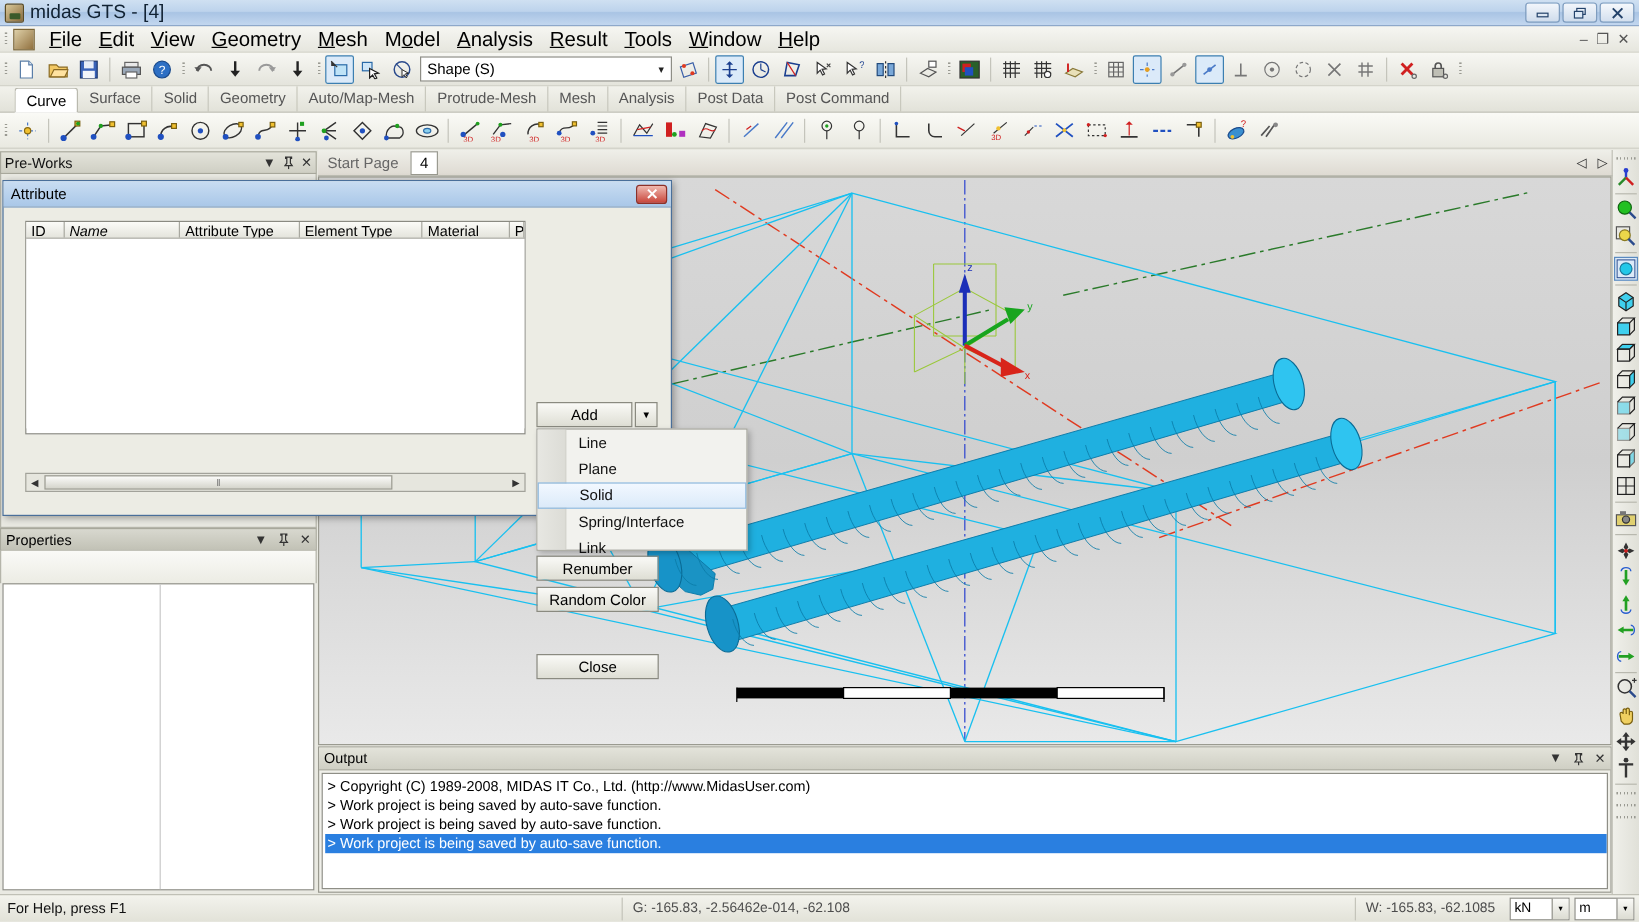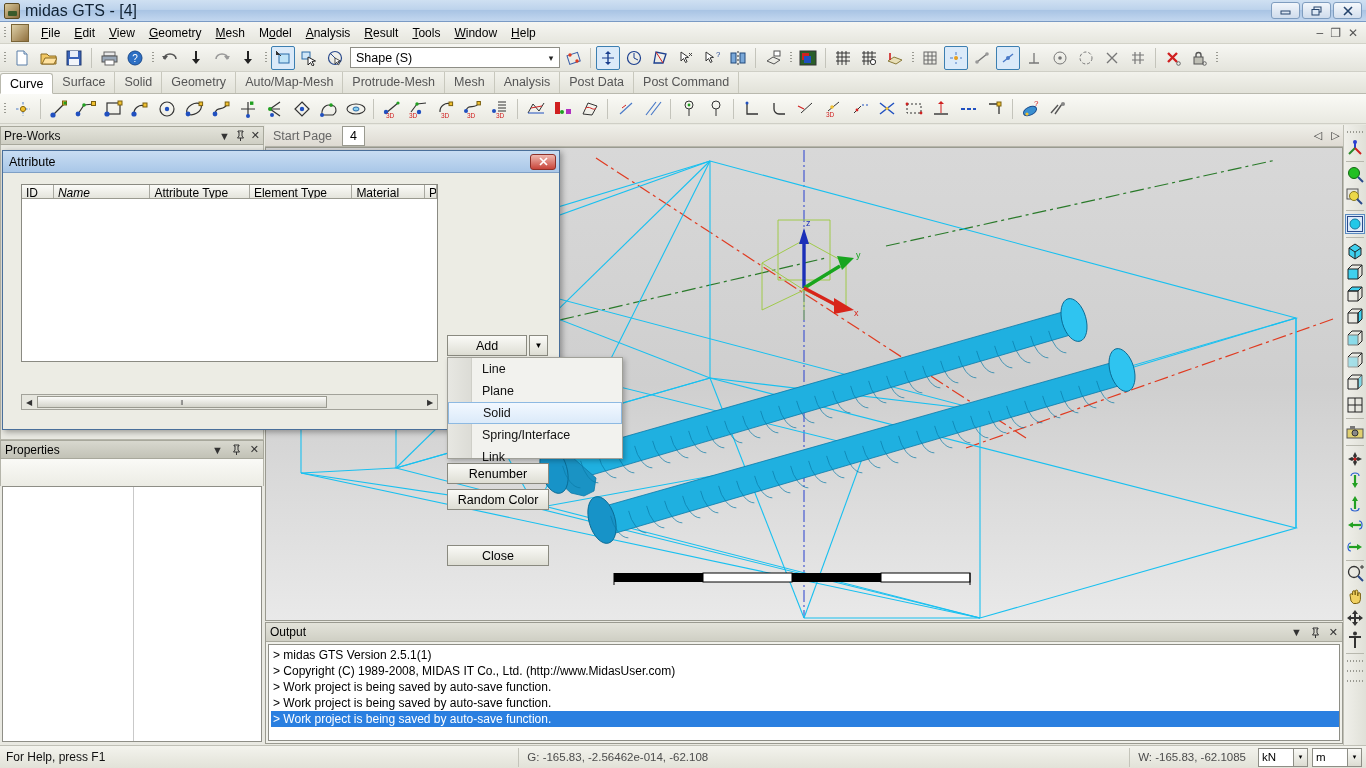--- a/index.html
+++ b/index.html
@@ -50,21 +50,21 @@
   .grip::before {
     content:""; position:absolute; left:2px; top:2px; width:2px; height:12px;
     background: repeating-linear-gradient(to bottom,#9a9a92 0 1px,transparent 1px 3px);
   }
   .menubar .m-icon {
     width: 18px; height: 18px; margin: 0 5px 0 2px;
     background: linear-gradient(135deg,#ded0a8,#90703e);
     border: 1px solid #7a6436;
   }
   .menu-item {
-    padding: 3px 7px; font-size: 12px; color: #000; cursor: default;
+    padding: 3px 7px; font-size: 17px; color: #000; cursor: default;
   }
   .menu-item u { text-decoration: underline; }
   .menubar .win-btns { margin-left: auto; display:flex; gap:7px; padding-right:8px; color:#555; font-size:12px;}
 
   
   .toolbar1 {
     position: absolute; left: 0; top: 44px; width: 1366px; height: 28px;
     background: linear-gradient(to bottom,#f7f7f3,#e4e4dc);
     border-bottom: 1px solid #cfcfc6;
     display: flex; align-items: center;
@@ -82,21 +82,21 @@
     display:flex; align-items:center; padding-left:5px; font-size:12.5px;
     margin-left:2px;
     gap:21px;
   }
   .combo .arrow { margin-left:auto; width:16px; text-align:center; font-size:9px; color:#222;}
 
   
   .tabstrip {
     position: absolute; left: 0; top: 72px; width: 1366px; height: 22px;
     background: linear-gradient(to bottom,#f2f2ec,#e2e2d9);
-    display:flex; align-items:flex-end; border-bottom:1px solid #b9b9ae;
+    display:flex; align-items:flex-end; border-bottom:1px solid #b9b9ae;padding-left:12px;
   }
   .tab {
     padding: 3px 9px 3px 9px; font-size: 12.5px; color:#555;
     border-right: 1px solid #c8c8bd; height:21px; line-height:15px;
   }
   .tab.active {
     background:#fff; color:#000; border:1px solid #b9b9ae; border-bottom:1px solid #fff;
     border-radius:3px 3px 0 0; margin-bottom:-1px; position:relative; z-index:3;
   }
 
@@ -1042,21 +1042,20 @@
         <span>▼</span>
         <span>
           <svg width="9" height="11" viewBox="0 0 9 11">
               <path d="M2 1 h5 v1 h-1 v4 l1.5 2 h-6 L3 6 V2 H2z M4.5 8 v3" stroke="#333" fill="none"></path>
             </svg>
         </span>
         <span>✕</span>
       </span>
     </div>
     <div class="outbody">
-      <div class="outline">&gt; midas GTS Version 2.5.1(1)</div>
       <div class="outline">&gt; Copyright (C) 1989-2008, MIDAS IT Co., Ltd. (http://www.MidasUser.com)</div>
       <div class="outline">&gt; Work project is being saved by auto-save function.</div>
       <div class="outline">&gt; Work project is being saved by auto-save function.</div>
       <div class="outline sel">&gt; Work project is being saved by auto-save function.</div>
     </div>
   </div>
 
   <div class="props">
     <div class="propshdr">
       <span>Properties</span>

